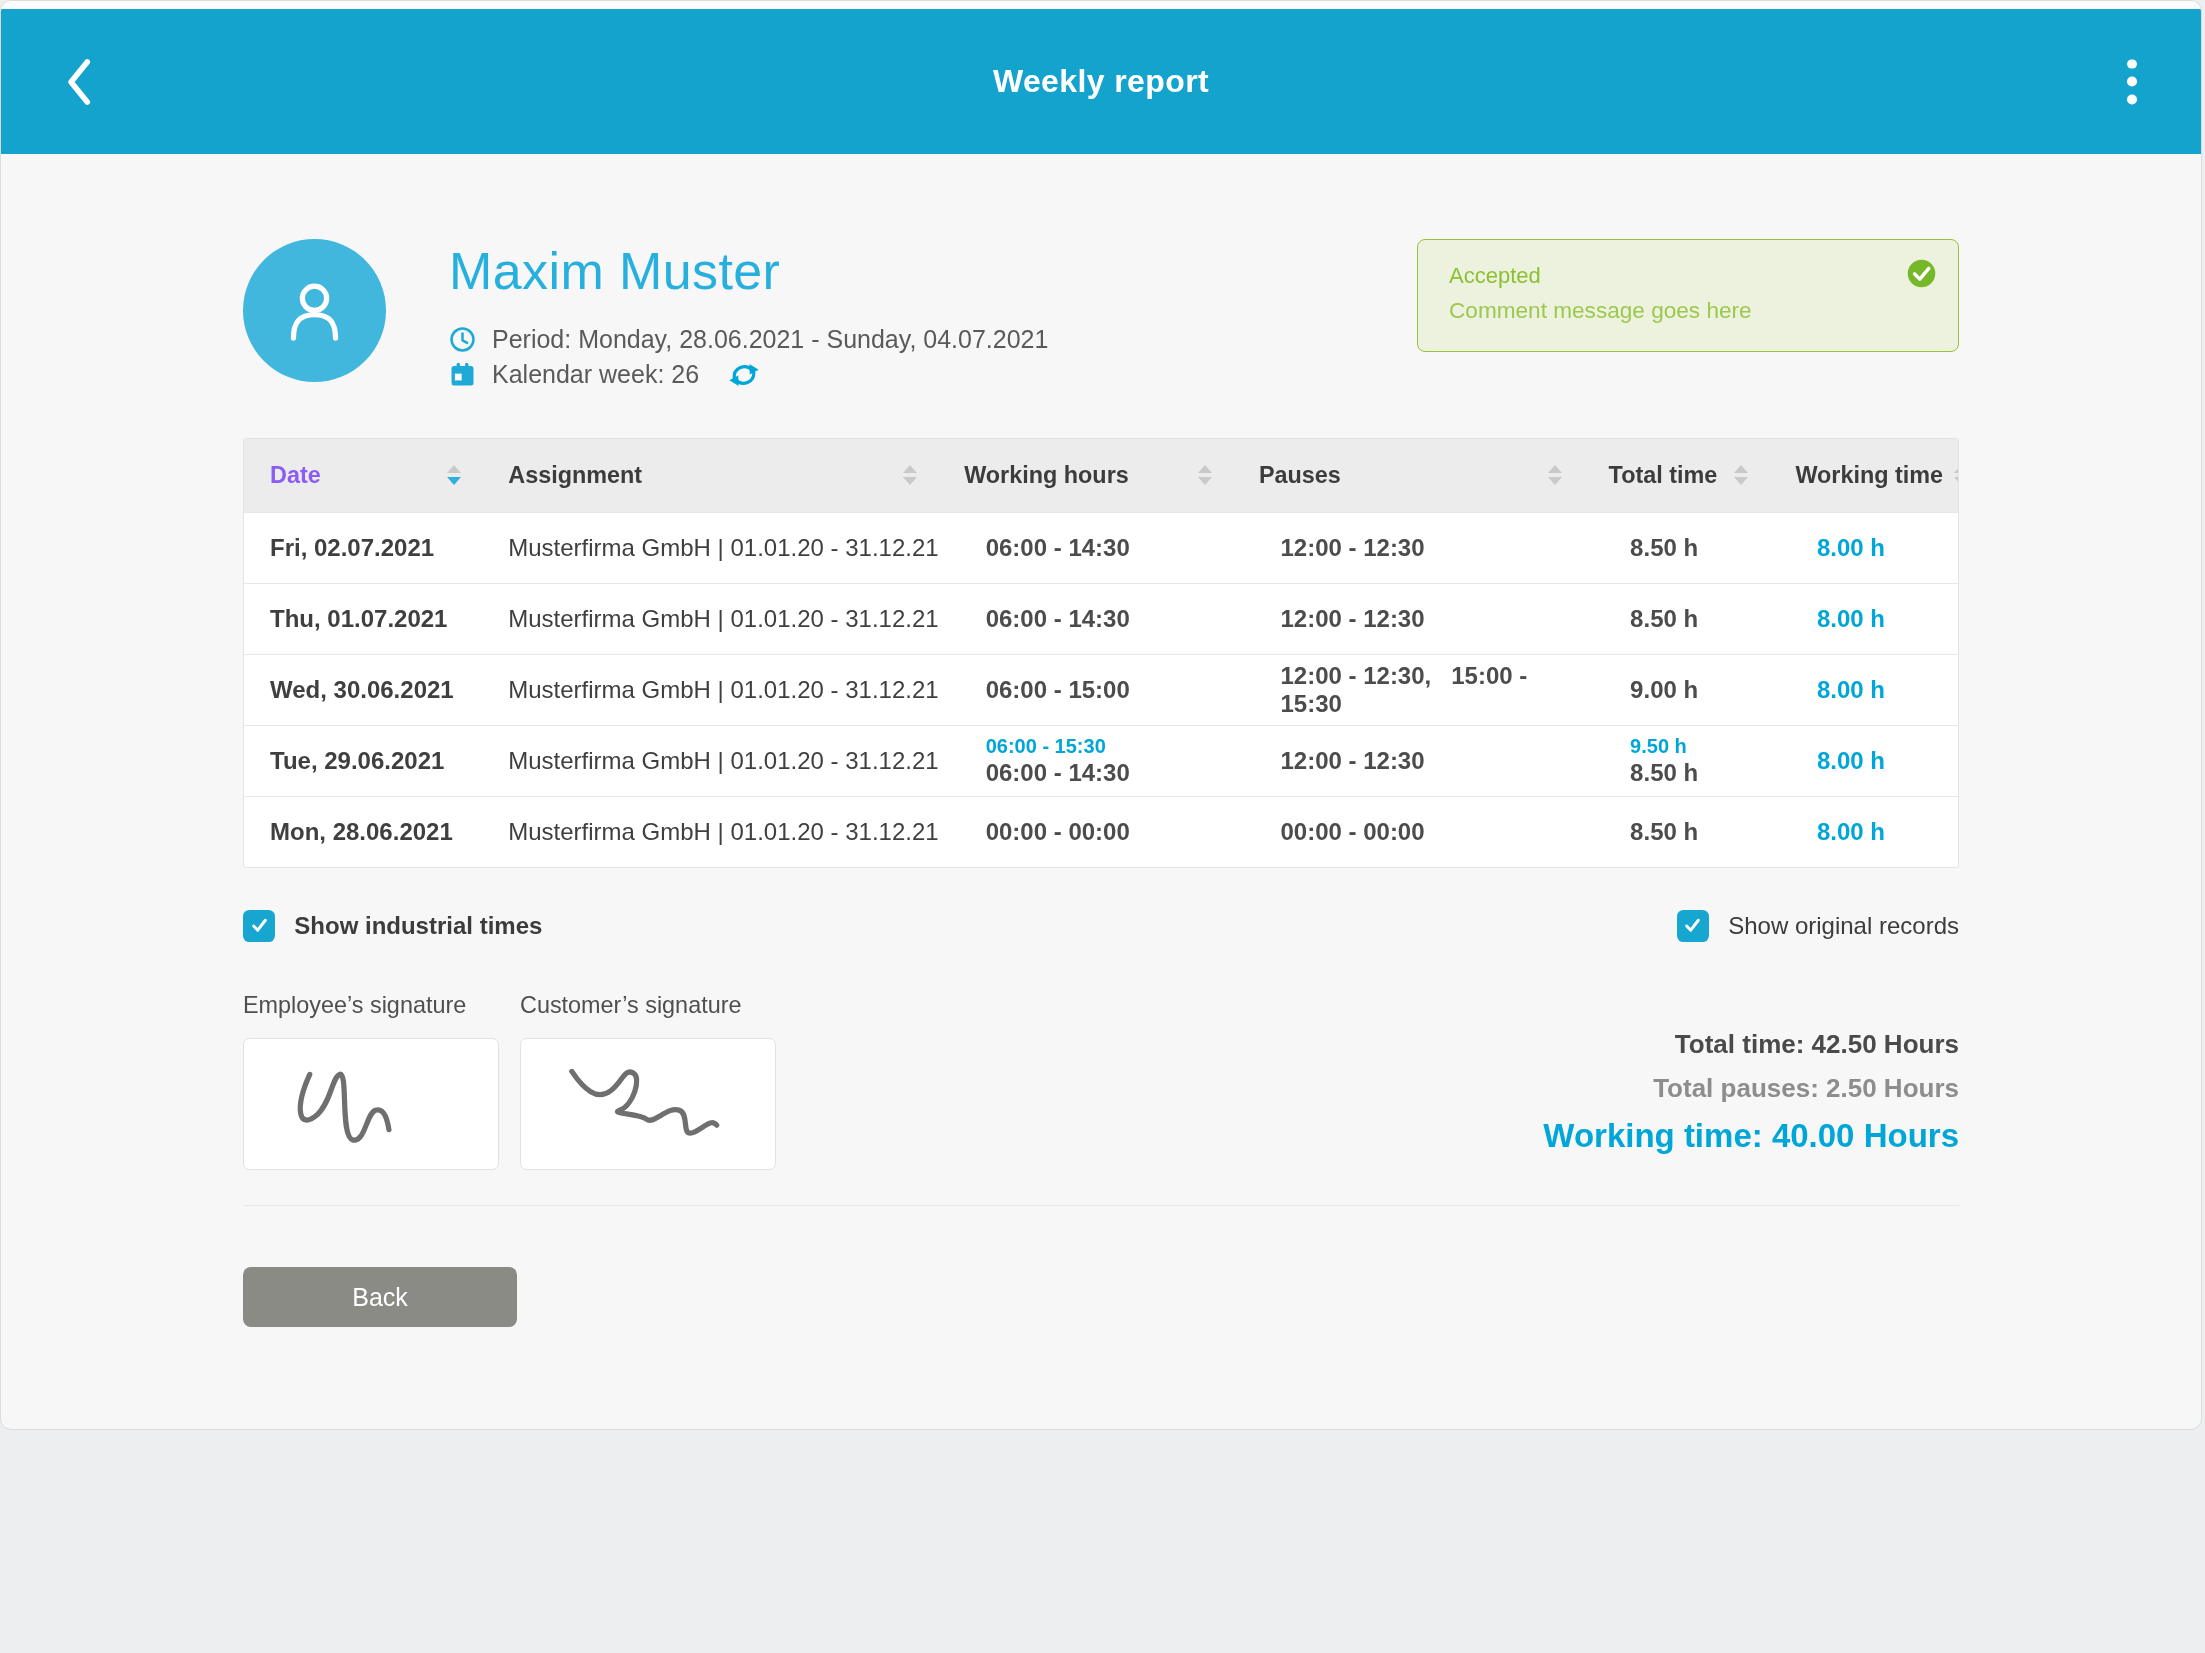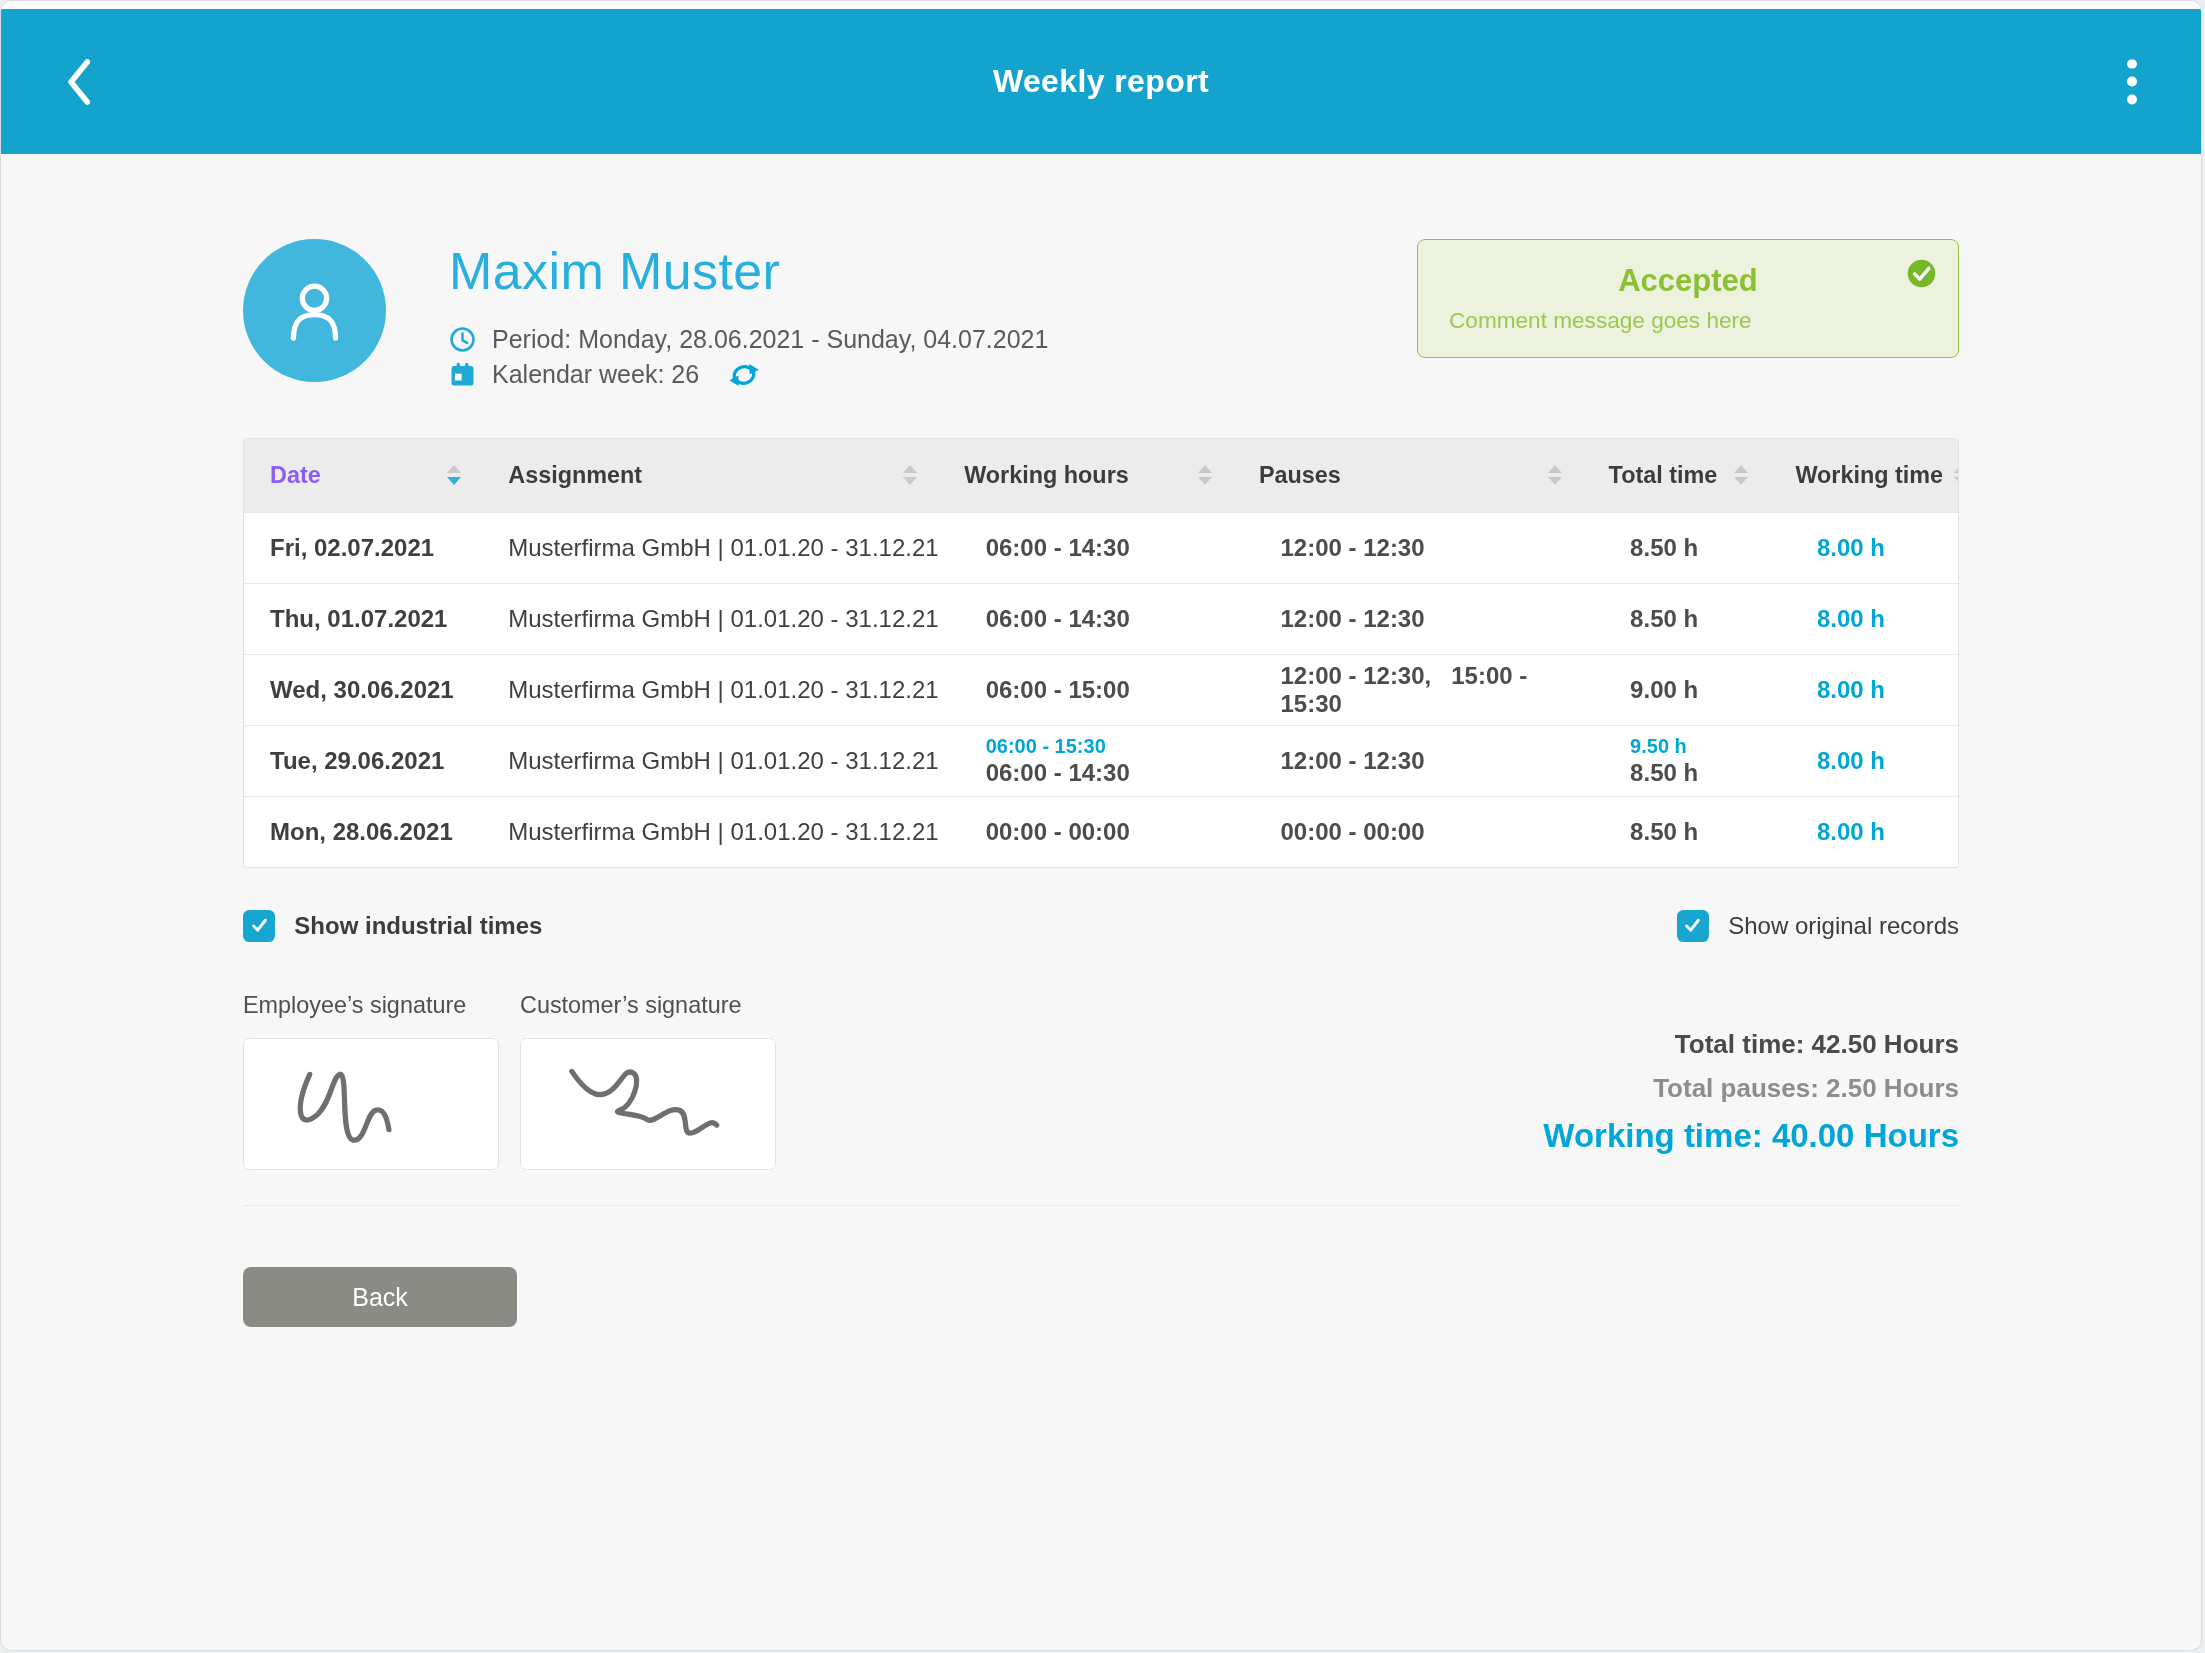--- a/index.html
+++ b/index.html
@@ -4,21 +4,21 @@
 <style>
   * { box-sizing: border-box; }
   html,body { margin:0; padding:0; }
   body {
     width:2205px; height:1654px;
     background:#eceeef;
     font-family:"Liberation Sans", sans-serif;
     -webkit-font-smoothing:antialiased;
   }
   .screen {
-    width:2202px; height:1651px;
+    width:2202px; height:1430px;
     border:1.6px solid #d9dde0; border-radius:11.3px;
     background:#f7f7f7; overflow:hidden;
   }
   .topstrip { height:8px; background:#fbfbfb; }
 
   
   .appbar {
     height:145px; background:#14a3cc;
     display:flex; align-items:center; position:relative;
   }
@@ -50,21 +50,21 @@
   .profile-name { margin:0 0 24px; font-size:52px; font-weight:400; color:#27b0de; letter-spacing:0.4px; }
   .meta-line { display:flex; align-items:center; gap:16px; margin-top:5px; color:#5a5a5a; font-size:25px; }
   .meta-line .txt { color:#5a5a5a; }
   .refresh-wrap { margin-left:13px; display:flex; align-items:center; cursor:pointer; }
 
   .status-box {
     margin-left:auto; width:542px; min-height:113px;
     border:1.6px solid #97c23d; background:#edf2df; border-radius:8px;
     padding:22.6px 31px; position:relative;
   }
-  .status-title { color:#8cbf34; font-size:31px; font-weight:700;text-align:center; }
+  .status-title { color:#8cbf34; font-size:22px; font-weight:400; }
   .status-comment { color:#9cc84e; font-size:22.6px; margin-top:9.7px; }
   .status-check { position:absolute; top:17.7px; right:21px; }
 
   
   .tbl {
     margin-top:47px; background:#ffffff;
     border:0.8px solid #e3e3e3; border-radius:3.2px; overflow:hidden;
   }
   .trow { display:flex; align-items:center; min-height:71px; }
   .thead { background:#ececec; min-height:73px; }

